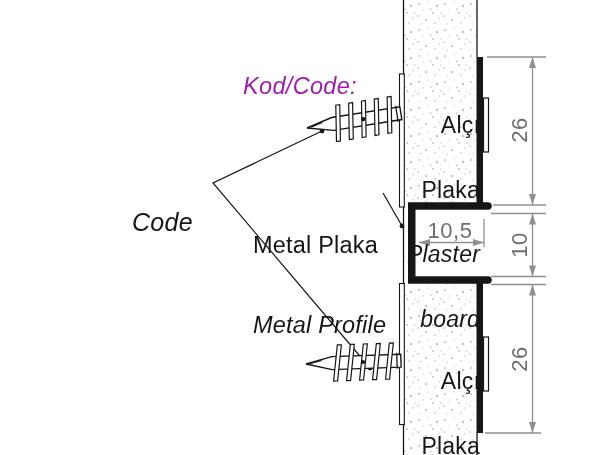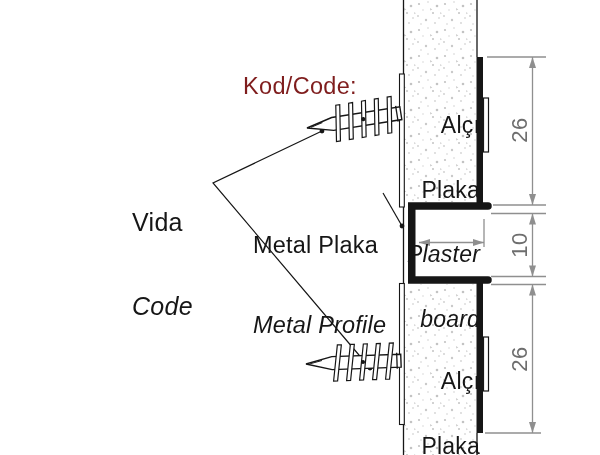--- a/index.html
+++ b/index.html
@@ -2,21 +2,21 @@
 <html><head>
 <meta charset="utf-8">
 <style>
   html,body{margin:0;padding:0;background:#fff;}
   #stage{
     position:relative;width:600px;height:455px;background:#ffffff;overflow:hidden;
     font-family:"Liberation Sans", sans-serif;color:#161616;
   }
   #drawing{position:absolute;left:0;top:0;}
   .txt{position:absolute;white-space:pre;}
-  .muted{color:#7f1d1d;}
+  .muted{color:#a21caf;font-style:italic;}
   .kod{left:210px;top:18px;width:180px;text-align:center;font-size:23.5px;line-height:27.5px;letter-spacing:.3px;}
   .callout-screw{left:132px;top:152px;font-size:25px;line-height:28px;letter-spacing:.3px;}
   .callout-profile{left:253px;top:179px;font-size:23.5px;line-height:26.5px;letter-spacing:.2px;}
   .ital{font-style:italic;}
   .boardlabel{left:394px;width:86px;text-align:right;font-size:23px;line-height:21.5px;letter-spacing:.2px;}
   .board-top{top:72px;}
   .board-bottom{top:328px;}
   .dim{color:#6e6e6e;font-size:22px;letter-spacing:.5px;text-align:center;}
   .dim-v{left:489px;width:61px;height:24px;line-height:24px;transform:rotate(-90deg);}
   .dim-26t{top:118px;}
@@ -129,21 +129,20 @@
 
     <use href="#screw" transform="translate(307,106) rotate(-9 0 22)"></use>
     <use href="#screw" transform="translate(306,342) rotate(-2 0 22)"></use>
   </svg>
 
   <div class="txt kod muted">
     <div>Kod/Code:</div>
   </div>
 
   <div class="txt callout-screw">
-    <div>Vida</div>
     <div class="ital">Code</div>
   </div>
 
   <div class="txt callout-profile">
     <div>Metal Plaka</div>
     <div class="ital">Metal Profile</div>
   </div>
 
   <div class="txt boardlabel board-top">
     <div>Alçı</div>
@@ -155,14 +154,15 @@
   <div class="txt boardlabel board-bottom">
     <div>Alçı</div>
     <div>Plaka</div>
     
     
   </div>
 
   <div class="txt dim dim-v dim-26t">26</div>
   <div class="txt dim dim-v dim-10">10</div>
   <div class="txt dim dim-v dim-26b">26</div>
+  <div class="txt dim dim-105">10,5</div>
 
 </div>
 
 </body></html>

